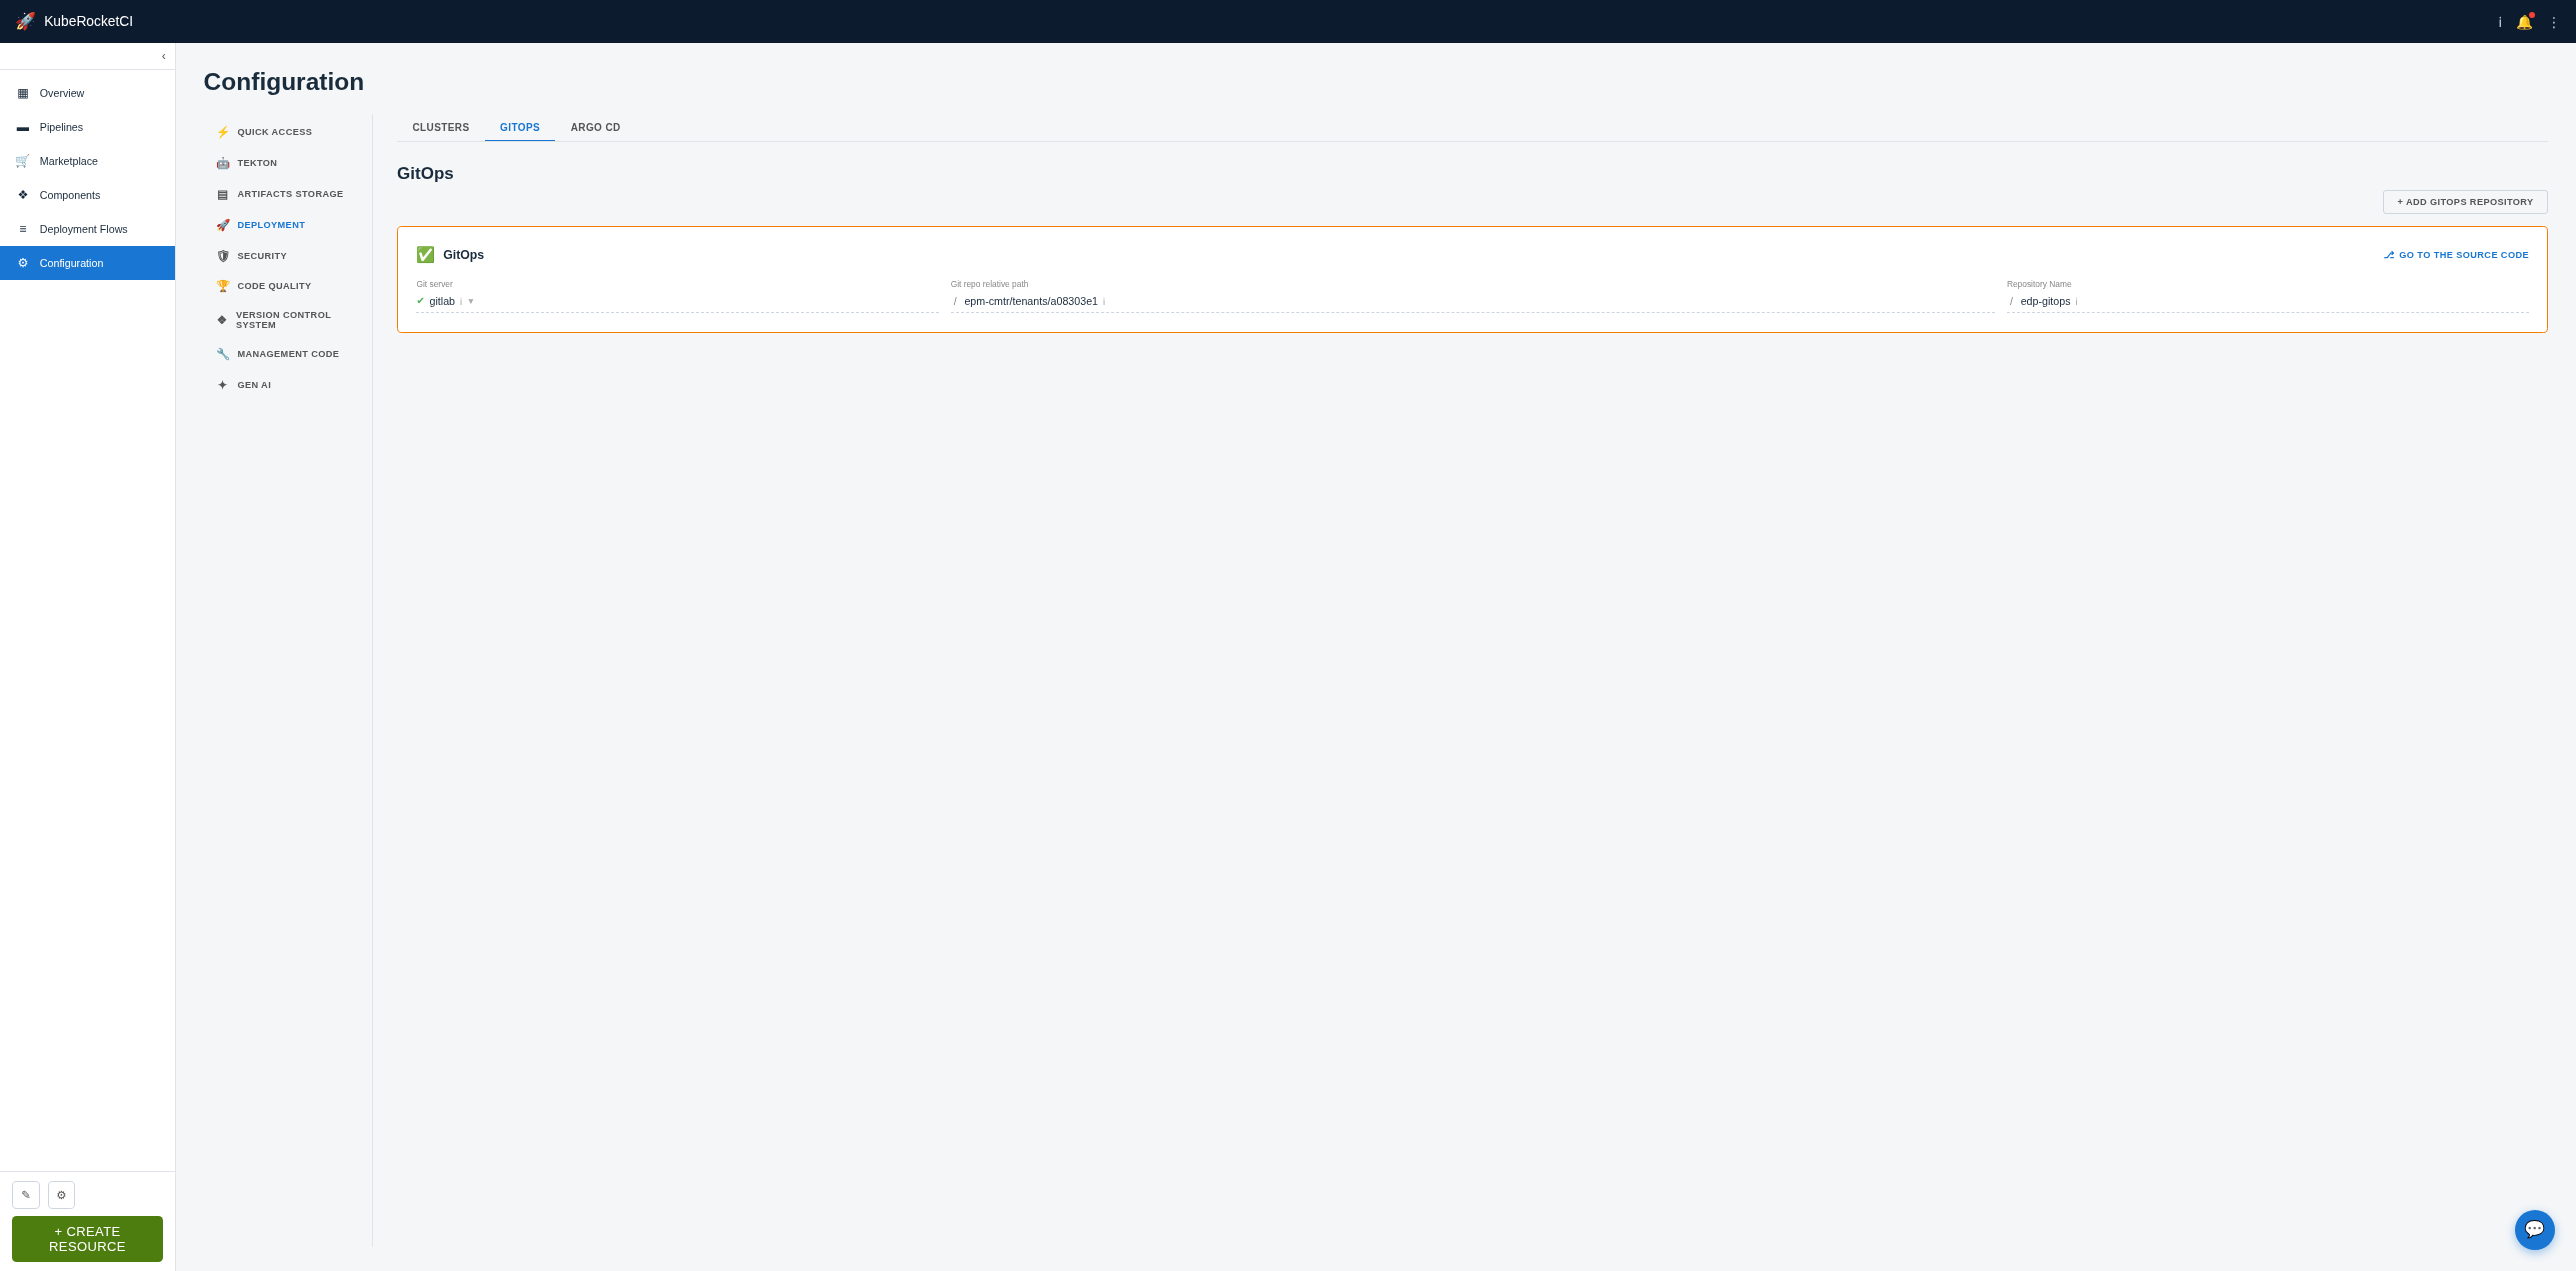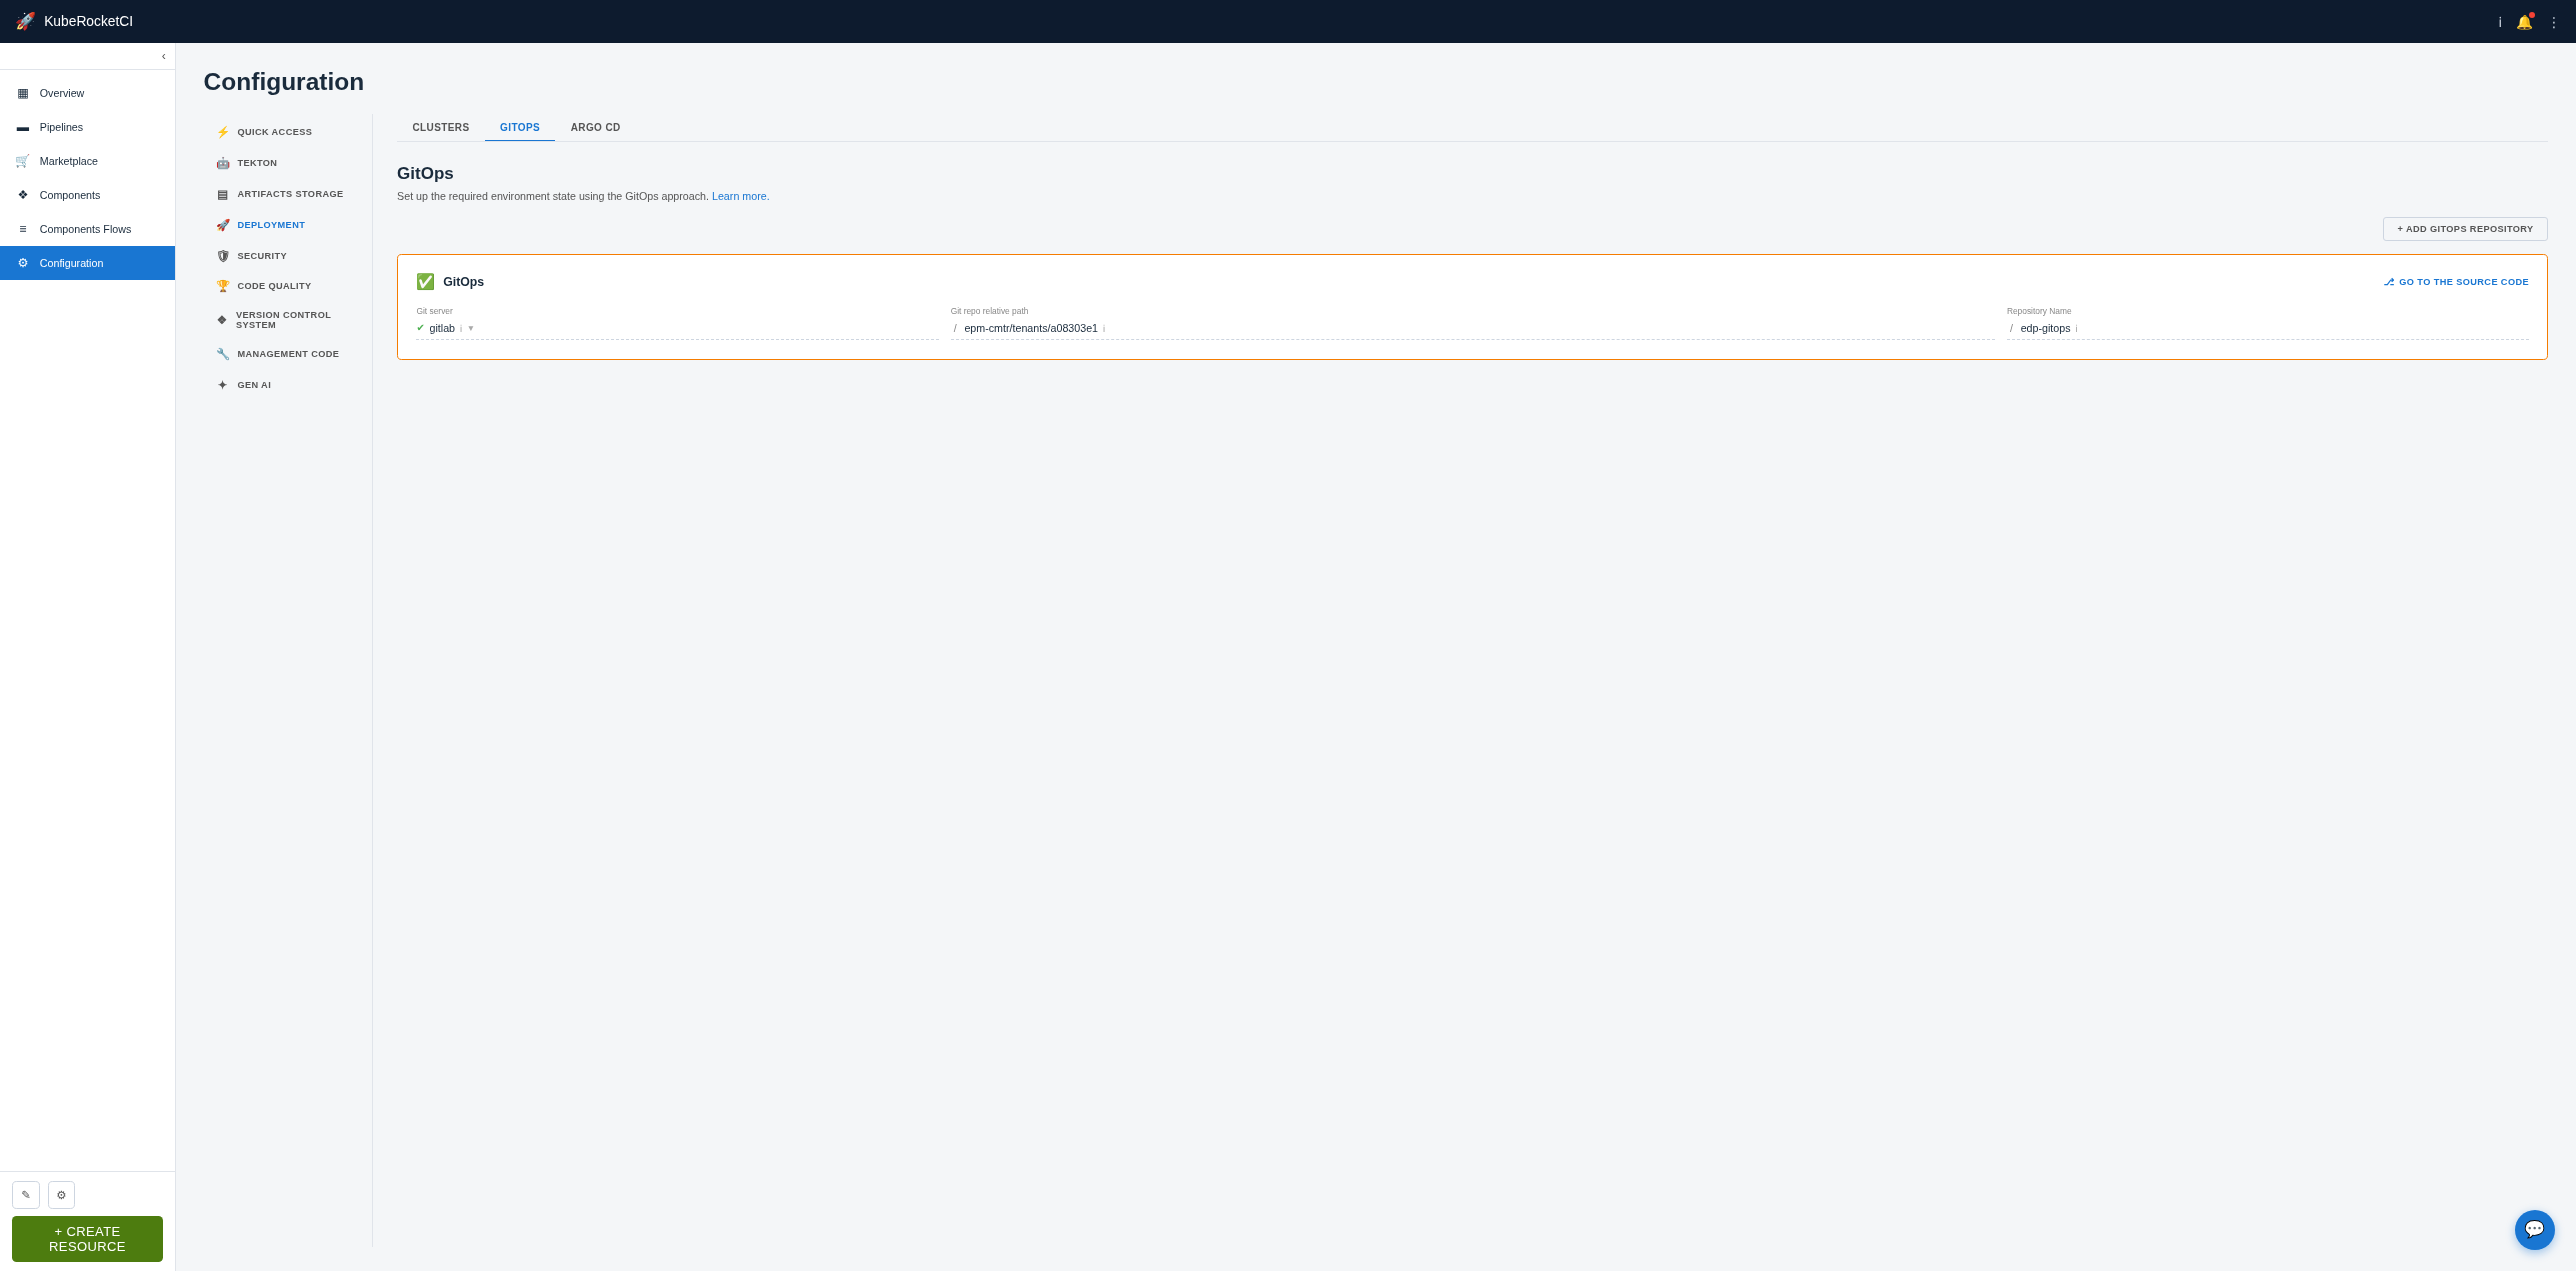--- a/index.html
+++ b/index.html
@@ -297,21 +297,21 @@
       <div class="sidebar-item">
         <span class="sidebar-icon">🛒</span>
         <span>Marketplace</span>
       </div>
       <div class="sidebar-item">
         <span class="sidebar-icon">❖</span>
         <span>Components</span>
       </div>
       <div class="sidebar-item">
         <span class="sidebar-icon">≡</span>
-        <span>Components Flows</span>
+        <span>Deployment Flows</span>
       </div>
       <div class="sidebar-item active">
         <span class="sidebar-icon">⚙</span>
         <span>Configuration</span>
       </div>
     </nav>
     <div class="sidebar-bottom">
       <div class="sidebar-bottom-icons">
         <button class="sidebar-bottom-icon-btn">✎</button>
         <button class="sidebar-bottom-icon-btn">⚙</button>
@@ -366,24 +366,20 @@
 
       <div class="config-main">
 
         <div class="tabs">
           <div class="tab-item">CLUSTERS</div>
           <div class="tab-item active">GITOPS</div>
           <div class="tab-item">ARGO CD</div>
         </div>
 
         <h2 class="section-title">GitOps</h2>
-        <p class="section-desc">
-          <span>Set up the required environment state using the GitOps approach.</span>
-          <a href="#">Learn more.</a>
-        </p>
 
         <div class="add-repo-row">
           <button class="add-repo-btn">+ ADD GITOPS REPOSITORY</button>
         </div>
 
         <div class="gitops-card">
           <div class="gitops-card-header">
             <div class="gitops-card-title-row">
               <span class="check-circle">✅</span>
               <span class="gitops-name">GitOps</span>

